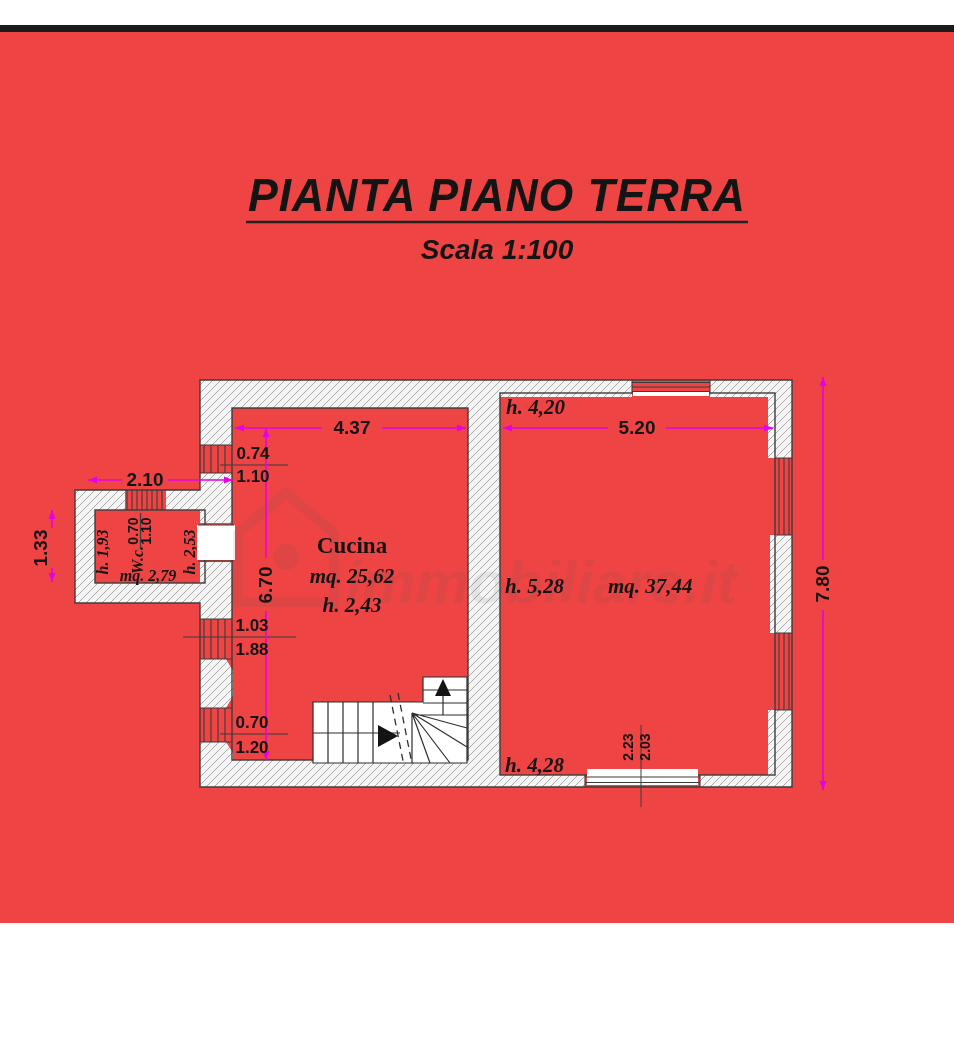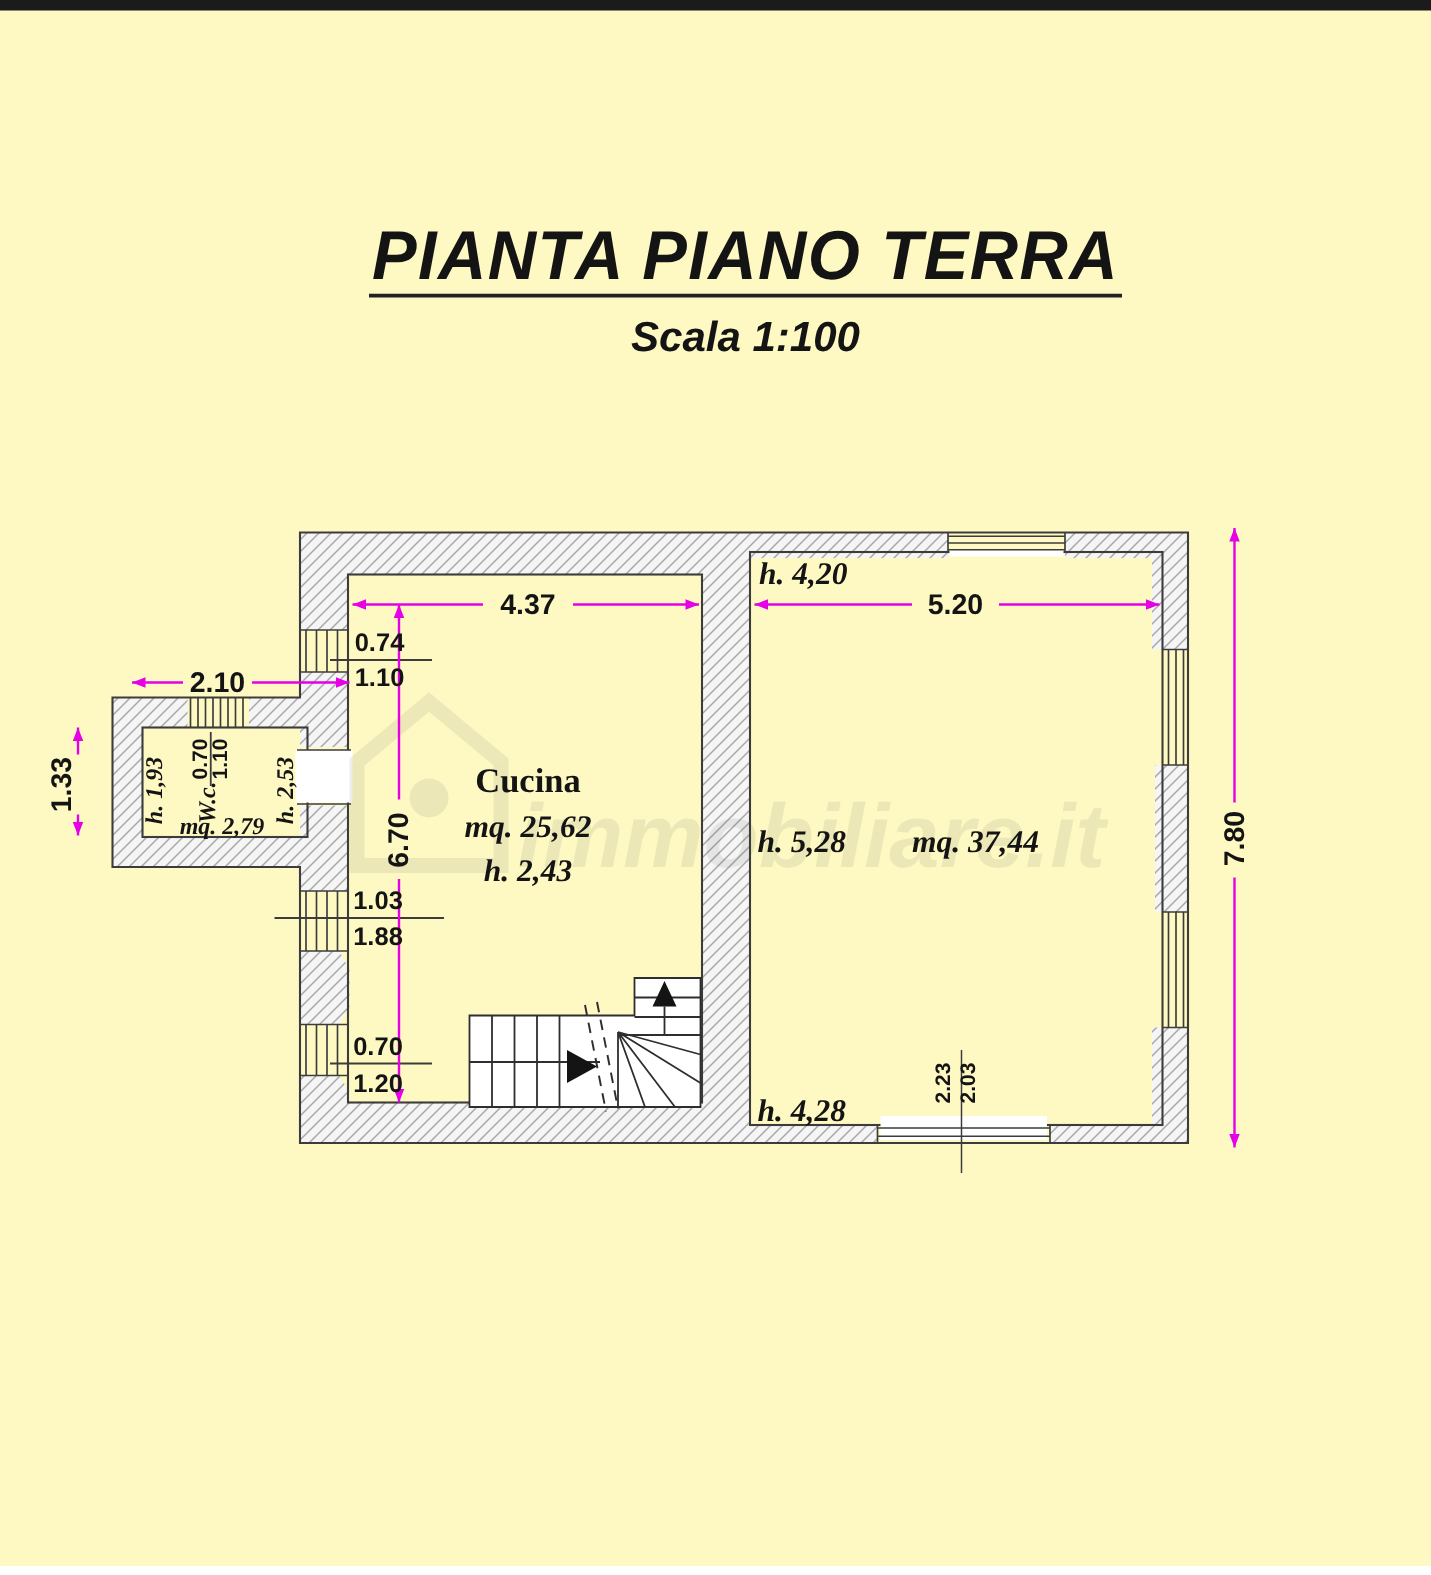--- a/index.html
+++ b/index.html
@@ -1,17 +1,17 @@
 <!DOCTYPE html>
 <html><head>
 <meta charset="utf-8">
 <style>
   html,body{margin:0;padding:0;background:#ffffff;}
-  .stage{position:relative;width:954px;height:1044px;background:#fef9c3;overflow:hidden;
-         font-family:"Liberation Sans",sans-serif;}
+  .stage{position:relative;width:954px;height:898px;background:#ef4444;overflow:hidden;
+         font-family:"Liberation Sans",sans-serif;margin-top:25px;}
   svg{display:block}
   .t-title{font:italic 900 46px "Liberation Sans",sans-serif;fill:#141414;text-anchor:middle;letter-spacing:1px;}
   .t-sub{font:italic 700 28px "Liberation Sans",sans-serif;fill:#141414;text-anchor:middle;}
   .t-dim{font:700 19px "Liberation Sans",sans-serif;fill:#141414;text-anchor:middle;}
   .t-frac{font:700 17px "Liberation Sans",sans-serif;fill:#141414;text-anchor:middle;}
   .t-small{font:700 14px "Liberation Sans",sans-serif;fill:#141414;text-anchor:middle;}
   .t-room{font:italic 700 21px "Liberation Serif",serif;fill:#141414;}
   .t-room-c{font:italic 700 21px "Liberation Serif",serif;fill:#141414;text-anchor:middle;}
   .t-room-name{font:700 23px "Liberation Serif",serif;fill:#141414;text-anchor:middle;}
   .t-wc{font:italic 700 16px "Liberation Serif",serif;fill:#141414;text-anchor:middle;}

